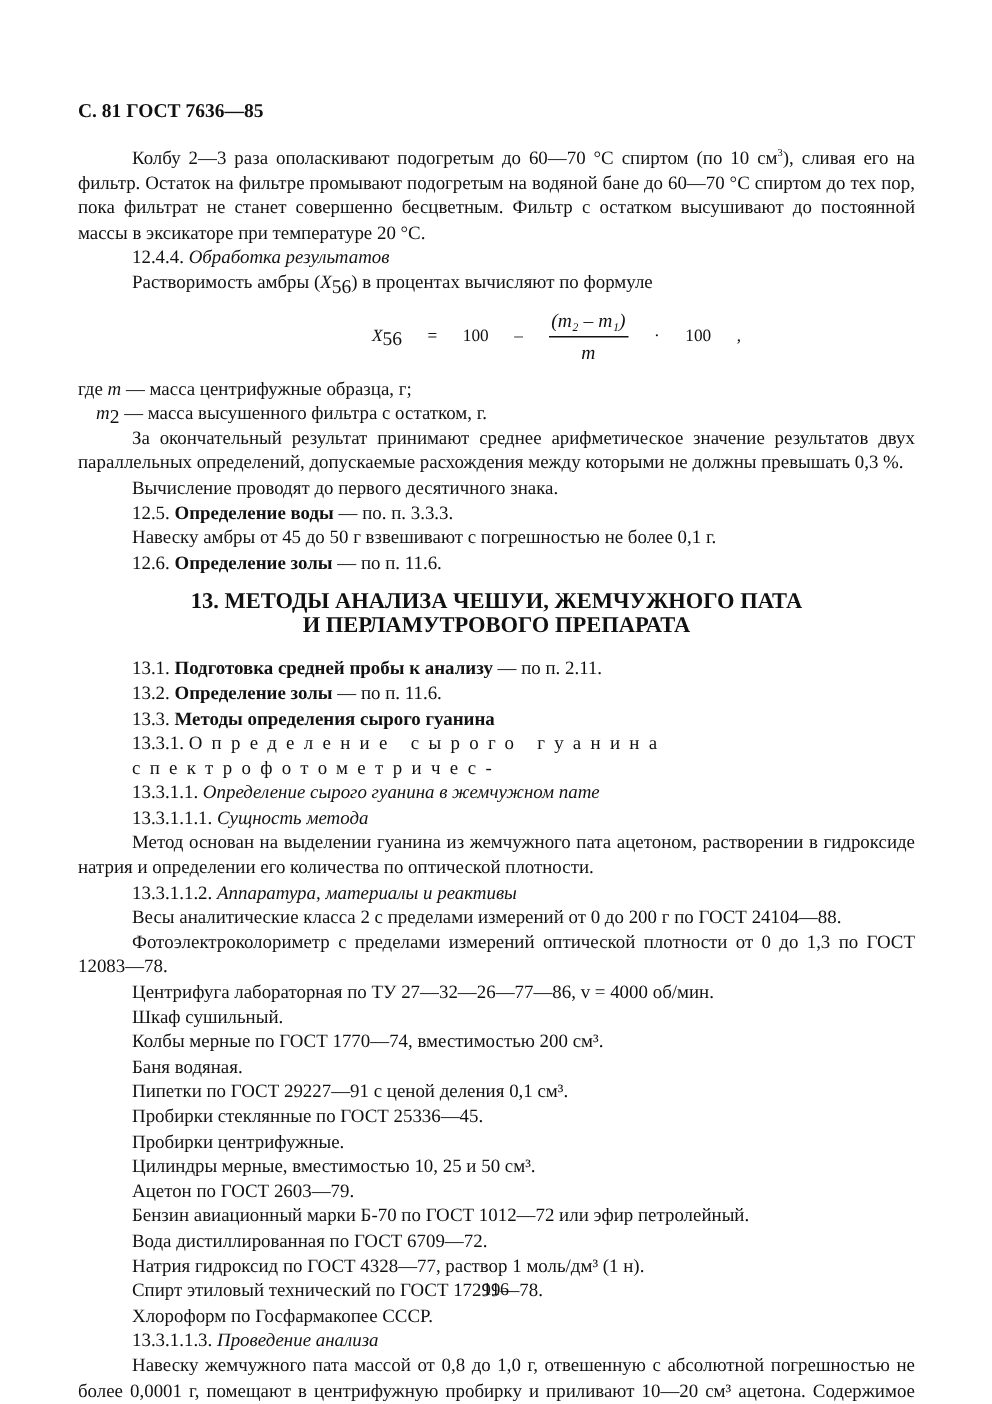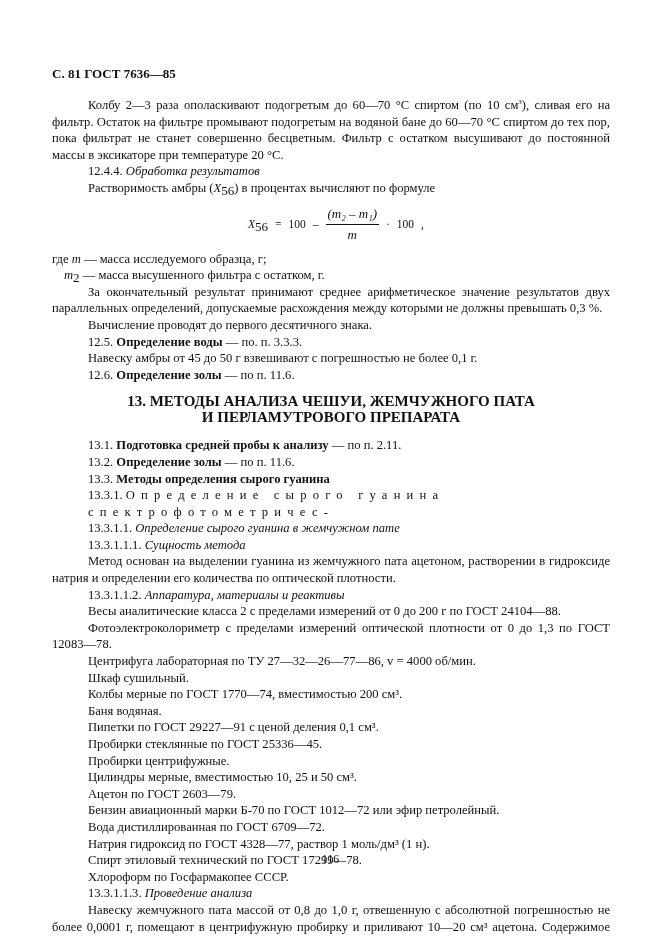--- a/index.html
+++ b/index.html
@@ -13,21 +13,21 @@
     .content { position: absolute; left: 52px; top: 97px; width: 558px; }
     p { margin: 0; line-height: 16.6px; text-align: justify; }
     .ind { text-indent: 36px; }
     .ln { padding-left: 36px; text-align: left; }
     .ln2 { padding-left: 12px; text-align: left; }
     i, .it { font-style: italic; }
     b { font-weight: bold; }
     sup { font-size: 7px; vertical-align: 5px; line-height: 0; }
     sub { font-size: 13px; vertical-align: -3px; line-height: 0; }
     .formula { height: 54px; position: relative; }
-    .formula .f { position: absolute; left: 196px; top: 9px; font-size: 11.5px; display: flex; align-items: center; gap: 7px; }
+    .formula .f { position: absolute; left: 196px; top: 9px; font-size: 11.5px; display: flex; align-items: center; gap: 17px; }
     .frac { display: inline-flex; flex-direction: column; align-items: center; font-size: 13px; }
     .frac .num { border-bottom: 1px solid #111; padding: 0 2px 2px; font-style: italic; }
     .frac .den { padding-top: 2px; font-style: italic; }
     .section-title { text-align: center; font-weight: bold; font-size: 15px; line-height: 16px; margin: 10px 0 12px; }
     .spaced { letter-spacing: 6.2px; }
     .pagenum { position: absolute; left: 0; width: 661px; top: 852px; text-align: center; font-size: 12px; }
   </style>
 </head>
 <body>
 
@@ -50,21 +50,21 @@
         <span class="frac">
           <span class="num">(m₂  –  m₁)</span>
           <span class="den">m</span>
         </span>
         <span>·</span>
         <span>100</span>
         <span>,</span>
       </div>
     </div>
 
-    <p><span>где  </span><i>m</i><span> — масса исследуемого образца, г;</span></p>
+    <p><span>где  </span><i>m</i><span> — масса центрифужные образца, г;</span></p>
     <p class="ln2"><i>m</i><sub>2</sub><span> — масса высушенного фильтра с остатком, г.</span></p>
 
     <p class="ind">За  окончательный  результат принимают среднее арифметическое значение результатов двух параллельных определений, допускаемые расхождения между которыми  не  должны  превышать 0,3 %.</p>
     <p class="ln">Вычисление проводят до первого десятичного знака.</p>
 
     <p class="ln"><span>12.5. </span><b>Определение воды</b><span> — по. п. 3.3.3.</span></p>
     <p class="ln">Навеску амбры от 45 до 50 г взвешивают с погрешностью не более 0,1 г.</p>
     <p class="ln"><span>12.6. </span><b>Определение золы</b><span> — по п. 11.6.</span></p>
 
     <div class="section-title">

